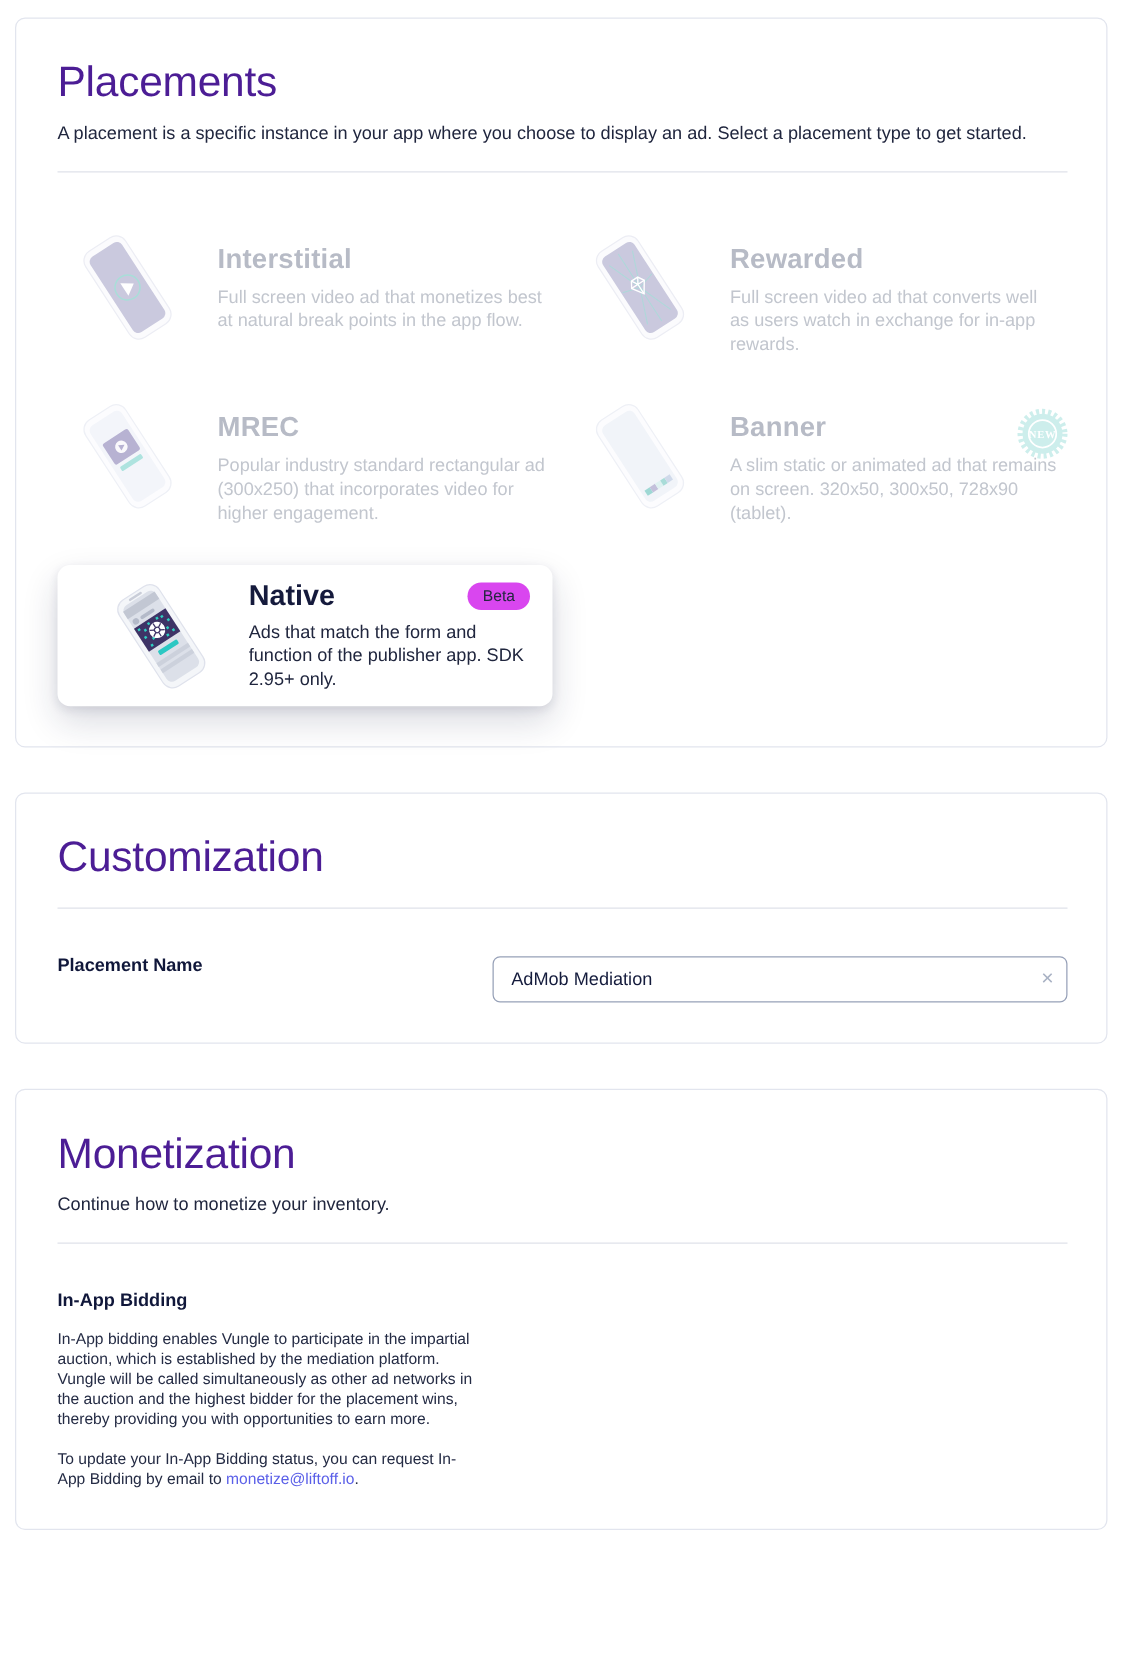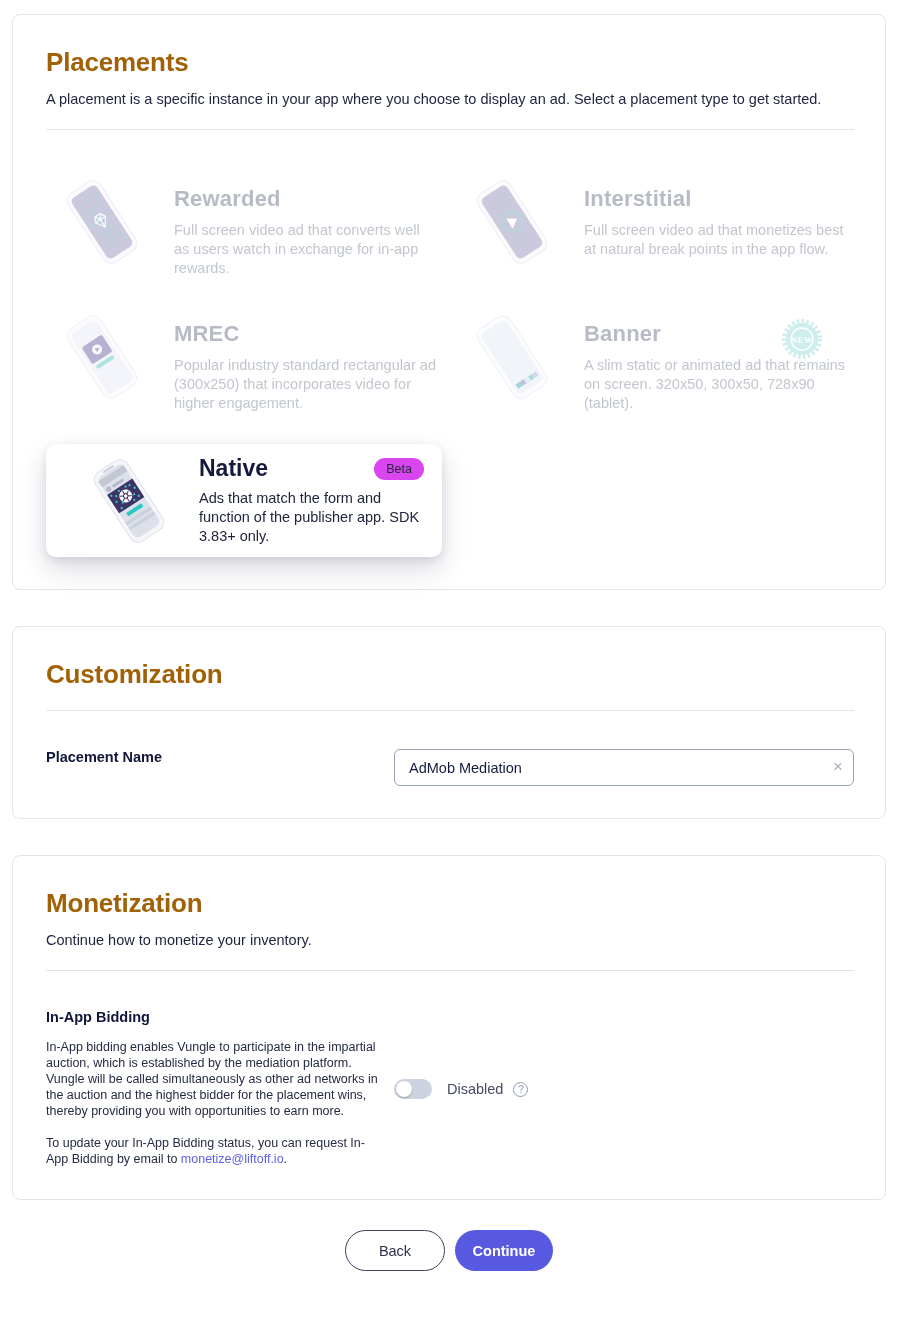--- a/index.html
+++ b/index.html
@@ -15,23 +15,23 @@
     margin:0 12px;
     background:#fff;
     border:1px solid #e2e5ee;
     border-radius:8px;
     padding:32px 31px 32px 33px;
   }
   .card + .card { margin-top:36px; }
   .card:first-child { margin-top:14px; }
 
   h1.section-title {
-    font-size:26px;
-    font-weight:700;
-    color:#a16207;
+    font-size:34px;
+    font-weight:400;
+    color:#4c1d95;
     letter-spacing:-0.2px;
   }
   .section-subtitle {
     margin-top:12px;
     font-size:14.5px;
     color:#20263e;
     line-height:19px;
   }
   .divider {
     margin-top:20px;
@@ -63,21 +63,21 @@
   }
   .type-desc {
     margin-top:9px;
     font-size:14.5px;
     line-height:19px;
     color:#c2c6ce;
     max-width:265px;
   }
   .new-seal {
     position:absolute;
-    left:324px;
+    left:356px;
     top:8px;
     width:44px;
     height:44px;
   }
 
   
   .native-card {
     width:396px;
     height:113px;
     background:#ffffff;
@@ -221,20 +221,37 @@
 <body>
 
 <div class="page">
 
   <section class="card">
     <h1 class="section-title">Placements</h1>
     <p class="section-subtitle">A placement is a specific instance in your app where you choose to display an ad. Select a placement type to get started.</p>
     <div class="divider"></div>
 
     <div class="type-grid">
+
+      <div class="type-option">
+        <div class="phone-wrap">
+          <svg viewBox="0 0 112 96" width="112" height="96">
+            <g transform="rotate(-33 56 48)">
+              <rect x="37" y="7" width="38" height="82" rx="9" fill="#fbfbfd" stroke="#ecedf4"></rect>
+              <rect x="41" y="12" width="30" height="72" rx="5" fill="#cac9de"></rect>
+              <circle cx="56" cy="48" r="10" fill="none" stroke="#a8ded8" stroke-width="1.2"></circle>
+              <path d="M53 42 L53 54 L62 48 Z" fill="#ffffff"></path>
+            </g>
+          </svg>
+        </div>
+        <div class="type-text">
+          <div class="type-title">Interstitial</div>
+          <div class="type-desc">Full screen video ad that monetizes best at natural break points in the app flow.</div>
+        </div>
+      </div>
 
       <div class="type-option">
         <div class="phone-wrap">
           <svg viewBox="0 0 112 96" width="112" height="96">
             <g transform="rotate(-33 56 48)">
               <rect x="37" y="7" width="38" height="82" rx="9" fill="#fbfbfd" stroke="#ecedf4"></rect>
               <rect x="41" y="12" width="30" height="72" rx="5" fill="#cac9de"></rect>
               <g stroke="#a5ded8" stroke-width="0.8" opacity="0.8">
                 <line x1="56" y1="48" x2="45" y2="20"></line>
                   <line x1="56" y1="48" x2="67" y2="20"></line>
@@ -248,37 +265,20 @@
               <g stroke="#ffffff" stroke-width="1.1" fill="none">
                 <path d="M50 45 L53 40 L59 40 L62 45 L56 54 Z"></path>
                 <path d="M50 45 L62 45 M53 40 L56 45 L59 40 M56 45 L56 54"></path>
               </g>
             </g>
           </svg>
         </div>
         <div class="type-text">
           <div class="type-title">Rewarded</div>
           <div class="type-desc">Full screen video ad that converts well as users watch in exchange for in-app rewards.</div>
-        </div>
-      </div>
-
-      <div class="type-option">
-        <div class="phone-wrap">
-          <svg viewBox="0 0 112 96" width="112" height="96">
-            <g transform="rotate(-33 56 48)">
-              <rect x="37" y="7" width="38" height="82" rx="9" fill="#fbfbfd" stroke="#ecedf4"></rect>
-              <rect x="41" y="12" width="30" height="72" rx="5" fill="#cac9de"></rect>
-              <circle cx="56" cy="48" r="10" fill="none" stroke="#a8ded8" stroke-width="1.2"></circle>
-              <path d="M53 42 L53 54 L62 48 Z" fill="#ffffff"></path>
-            </g>
-          </svg>
-        </div>
-        <div class="type-text">
-          <div class="type-title">Interstitial</div>
-          <div class="type-desc">Full screen video ad that monetizes best at natural break points in the app flow.</div>
         </div>
       </div>
 
       <div class="type-option">
         <div class="phone-wrap">
           <svg viewBox="0 0 112 96" width="112" height="96">
             <g transform="rotate(-33 56 48)">
               <rect x="37" y="7" width="38" height="82" rx="9" fill="#fcfcfe" stroke="#eef0f6"></rect>
               <rect x="41" y="12" width="30" height="72" rx="5" fill="#f3f5fa"></rect>
               <rect x="44" y="29" width="24" height="20" rx="2" fill="#b7b2d2"></rect>
@@ -363,21 +363,21 @@
               <rect x="41" y="64" width="30" height="3.5" fill="#ccd1dc"></rect>
               <rect x="41" y="70" width="30" height="3.5" fill="#ccd1dc"></rect>
             </g>
           </svg>
         </div>
         <div class="native-text">
           <div class="native-title-row">
             <span class="native-title">Native</span>
             <span class="beta-badge">Beta</span>
           </div>
-          <div class="native-desc">Ads that match the form and function of the publisher app. SDK 3.83+ only.</div>
+          <div class="native-desc">Ads that match the form and function of the publisher app. SDK 2.95+ only.</div>
         </div>
       </div>
 
     </div>
   </section>
 
   <section class="card">
     <h1 class="section-title">Customization</h1>
     <div class="divider"></div>
 
@@ -396,28 +396,17 @@
     <h1 class="section-title">Monetization</h1>
     <p class="section-subtitle">Continue how to monetize your inventory.</p>
     <div class="divider"></div>
 
     <div class="form-row">
       <div class="form-left">
         <div class="field-label">In-App Bidding</div>
         <p class="bidding-desc">In-App bidding enables Vungle to participate in the impartial auction, which is established by the mediation platform. Vungle will be called simultaneously as other ad networks in the auction and the highest bidder for the placement wins, thereby providing you with opportunities to earn more.</p>
         <p class="bidding-desc"><span>To update your In-App Bidding status, you can request In-App Bidding by email to </span><a class="email-link">monetize@liftoff.io</a><span>.</span></p>
       </div>
-      <div class="toggle-row">
-        <div class="toggle">
-          <div class="toggle-knob"></div>
-        </div>
-        <span class="toggle-status">Disabled</span>
-        <span class="help-icon">?</span>
-      </div>
     </div>
   </section>
 
-  <div class="footer-actions">
-    <button class="btn btn-back">Back</button>
-    <button class="btn btn-continue">Continue</button>
-  </div>
 
 </div>
 
 </body></html>

